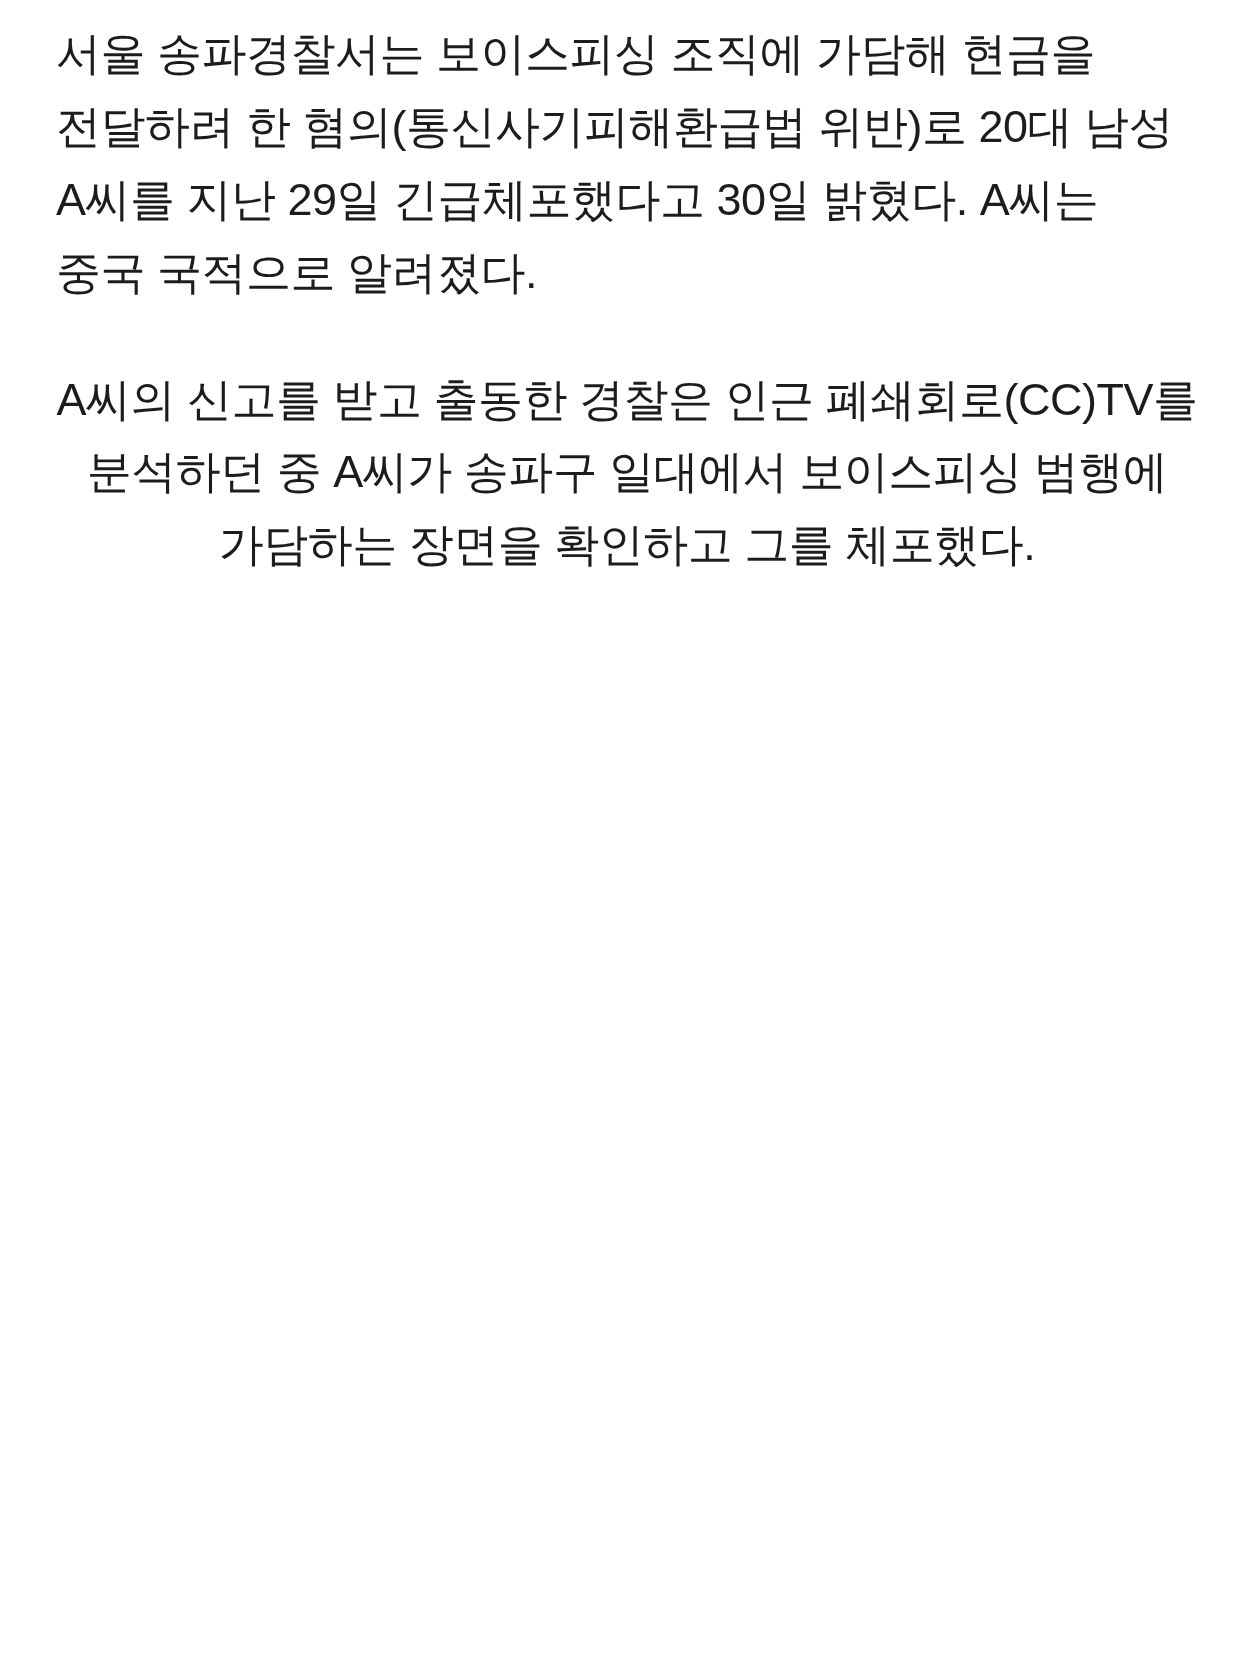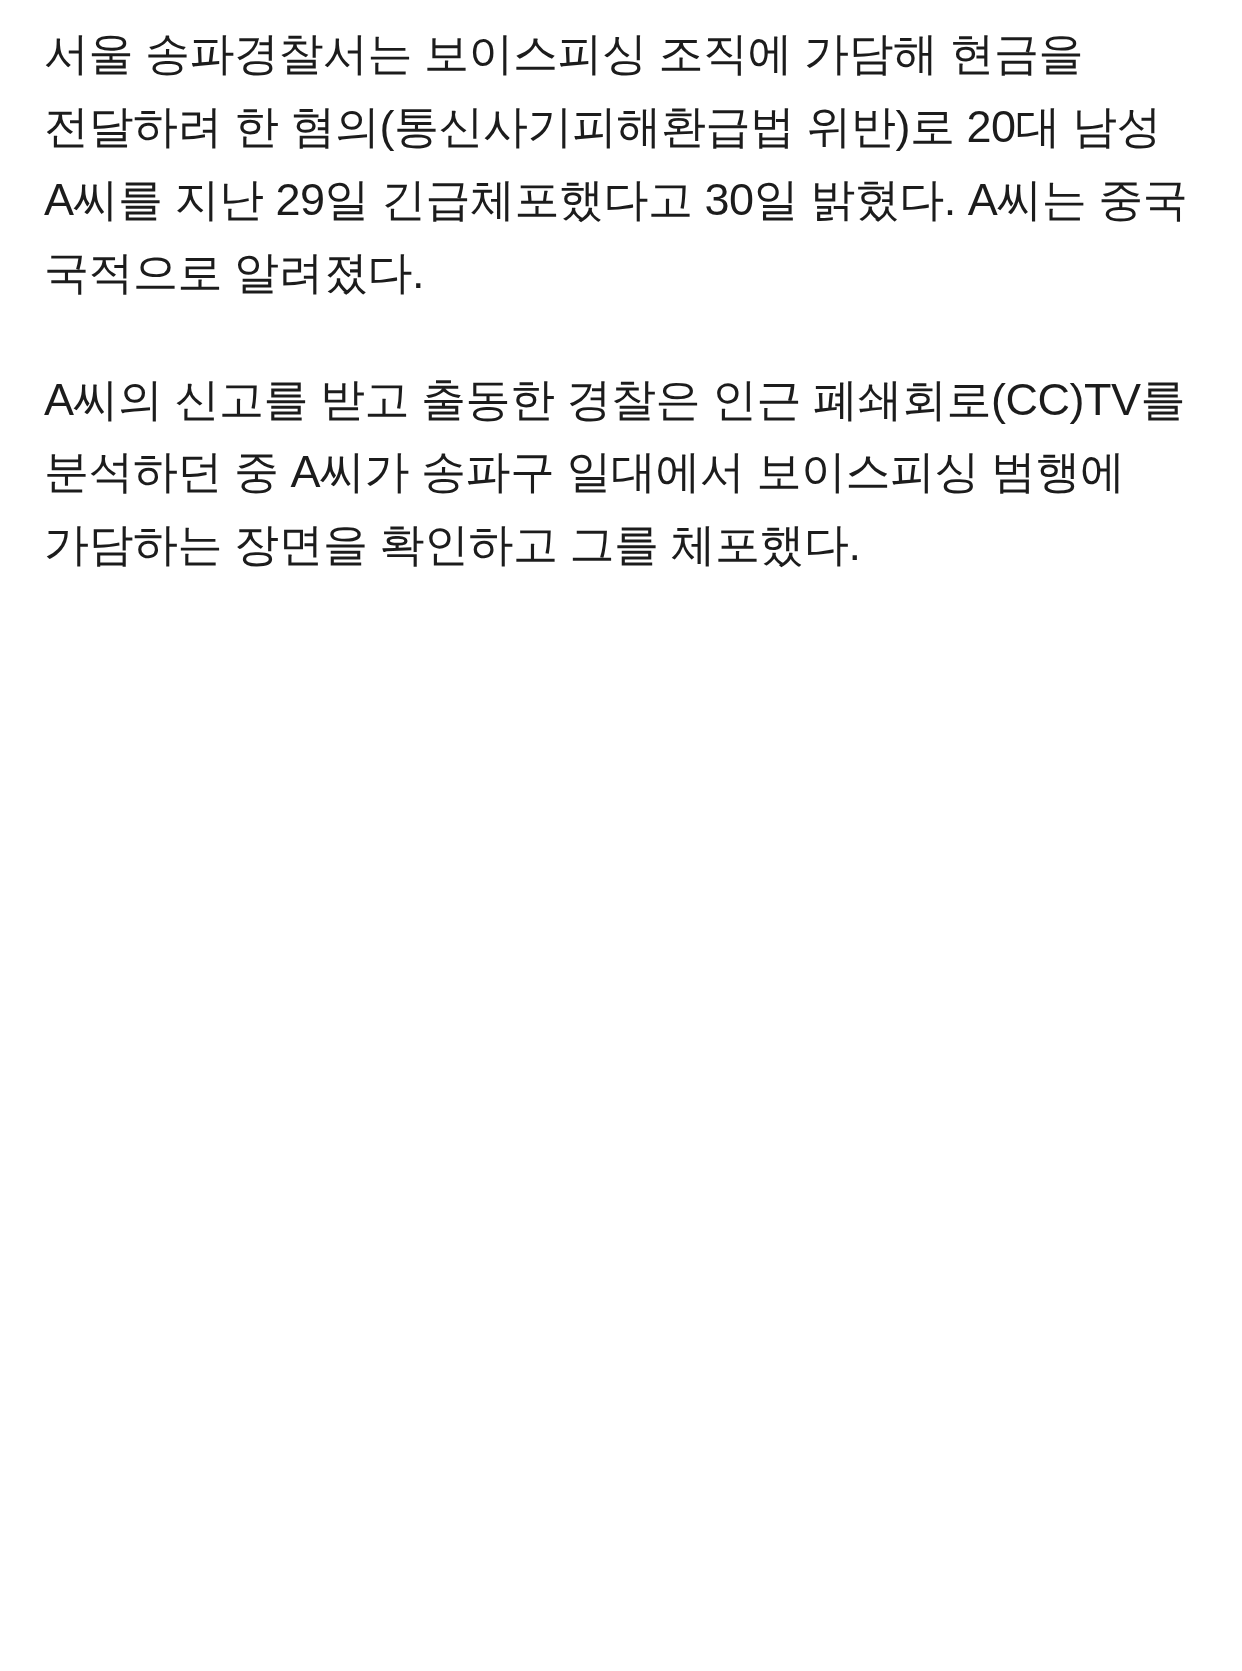--- a/index.html
+++ b/index.html
@@ -9,31 +9,33 @@
   }
   body {
     width: 1242px;
     min-height: 1671px;
     font-family: "Liberation Sans", "DejaVu Sans", sans-serif;
     color: #1a1a1a;
   }
   .article {
     padding: 18px 44px 40px 44px;
     box-sizing: border-box;
+    margin-left: 12px;
   }
   .para {
     font-size: 45px;
     line-height: 1.62;
     letter-spacing: -0.5px;
     margin: 0 0 54px 0;
     word-break: keep-all;
     color: #1c1c1c;
   }
   .para:last-child {
     margin-bottom: 0;
+    text-align: center;
   }
   
   .hl {
     background-image: linear-gradient(to right, #f0504a, #f0504a);
     background-repeat: no-repeat;
     background-position: 0 1.32em;
     background-size: 100% 3px;
     padding-bottom: 2px;
   }
 </style>

